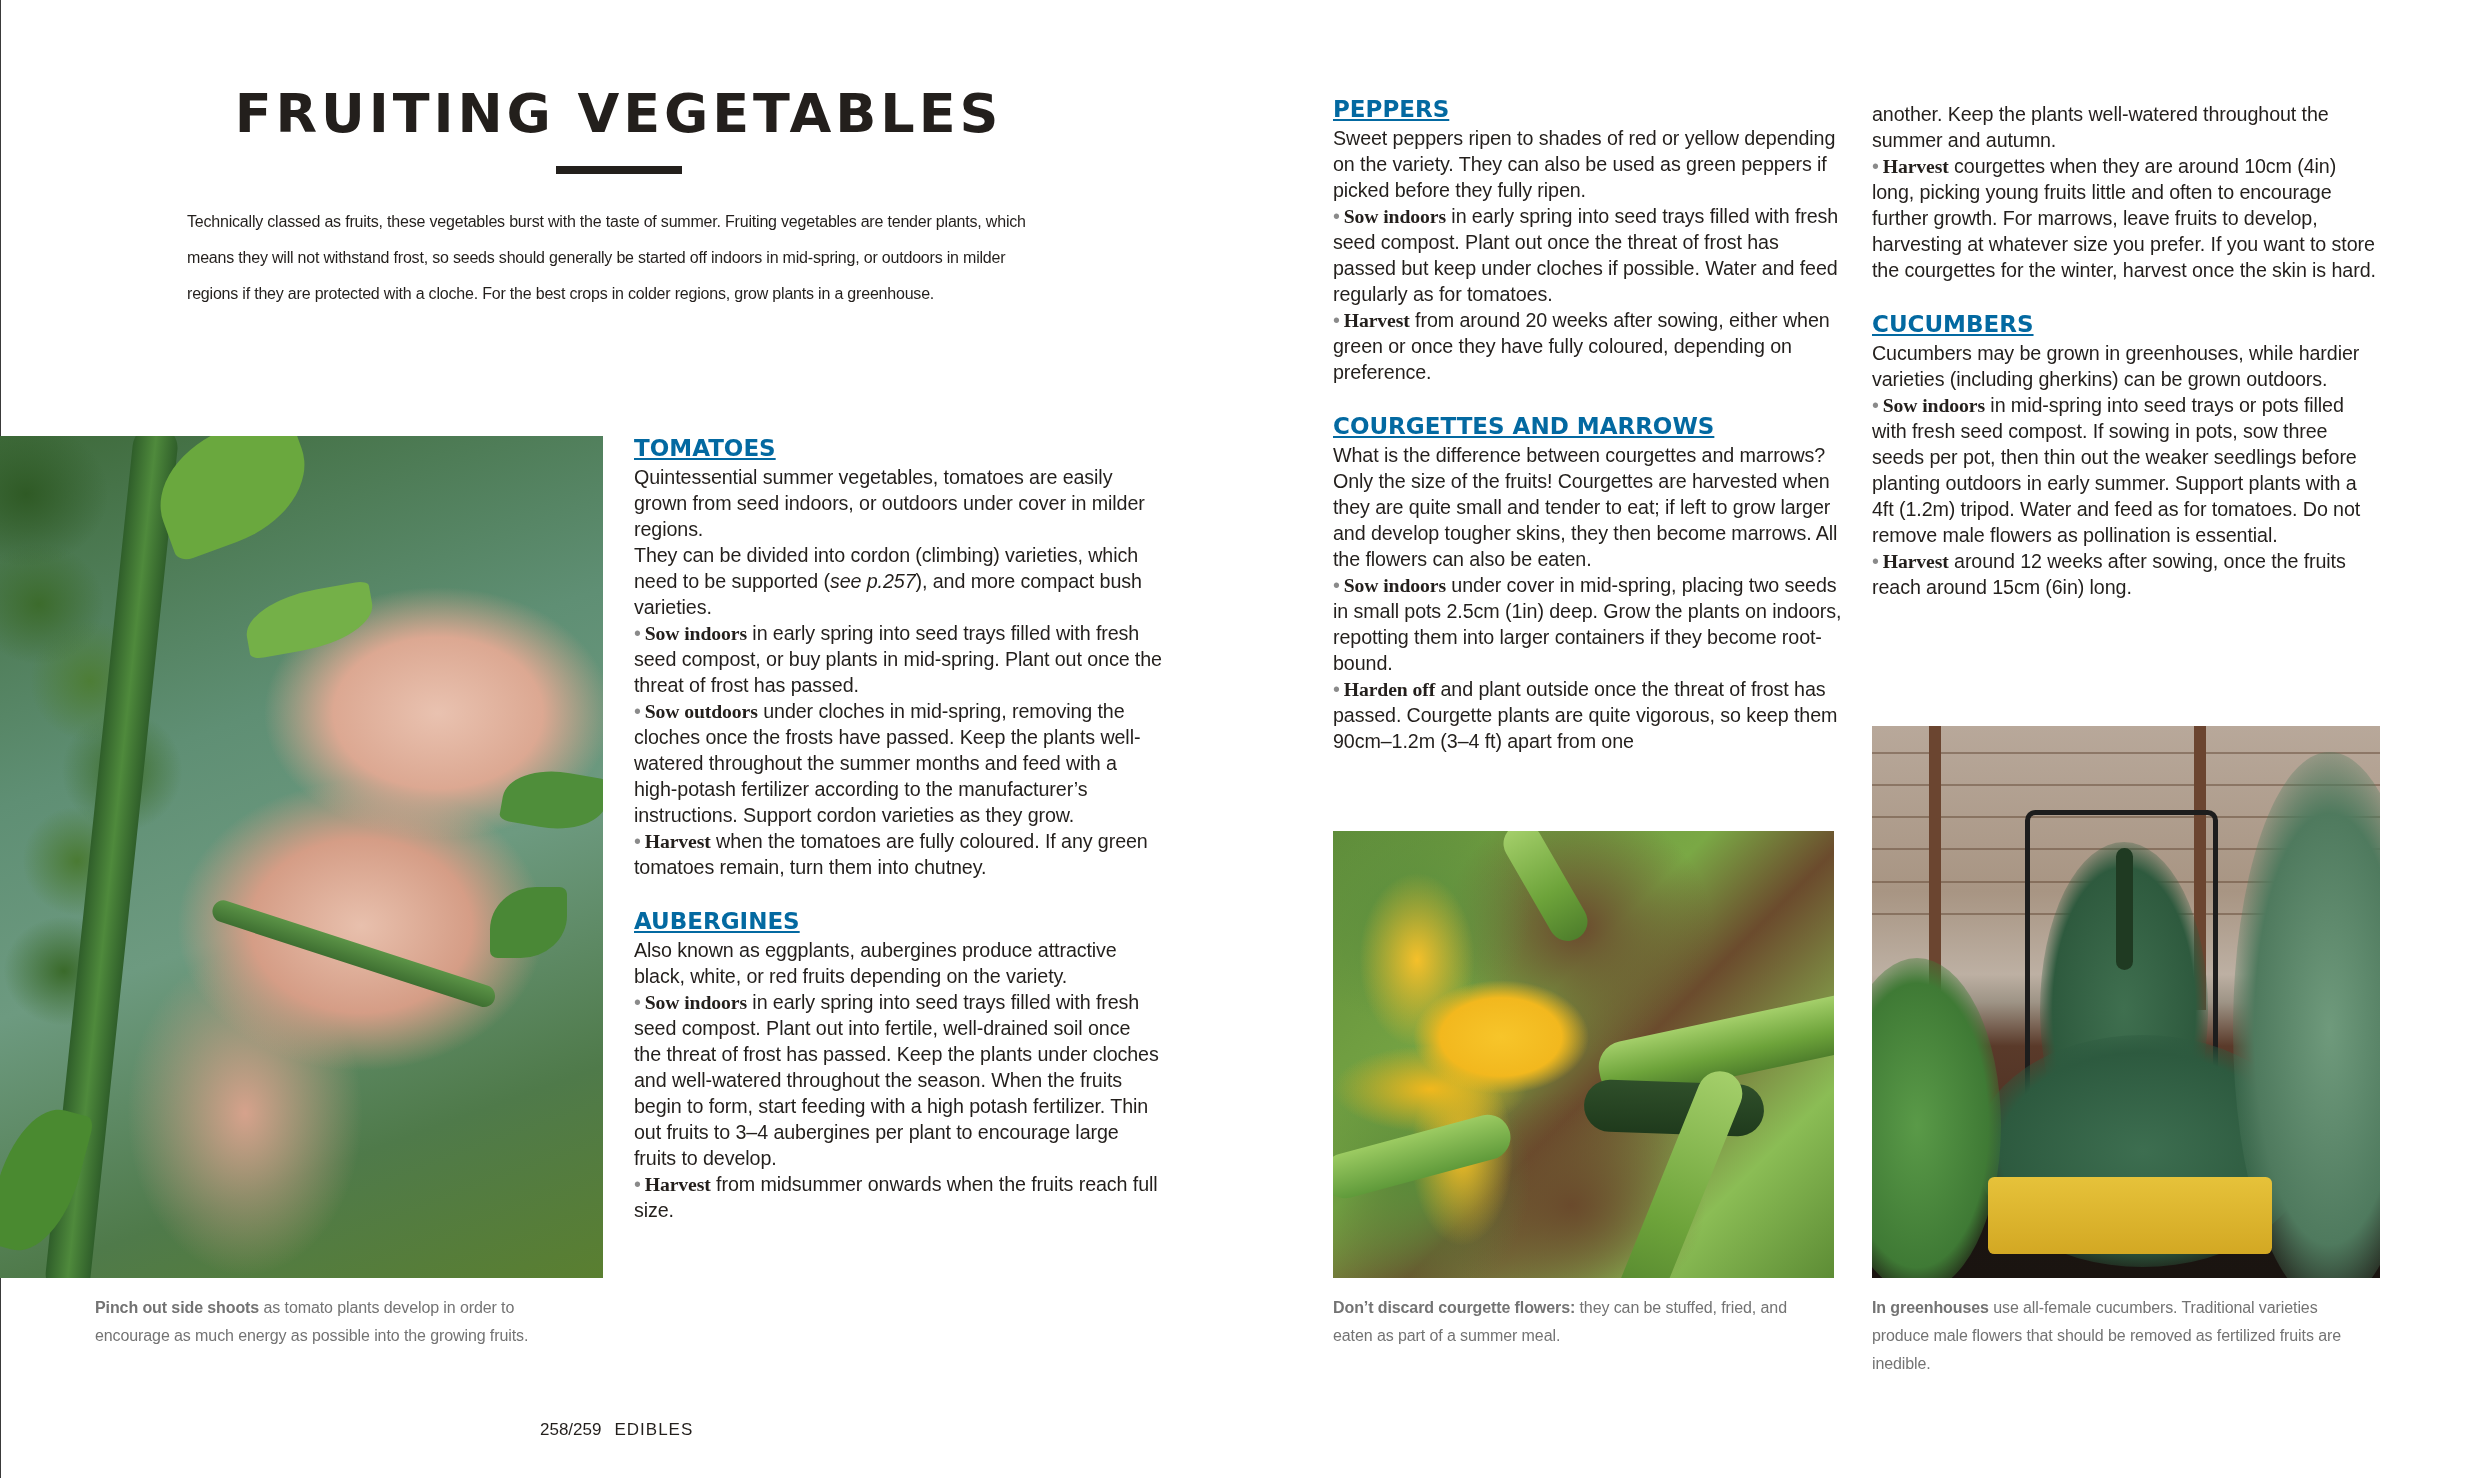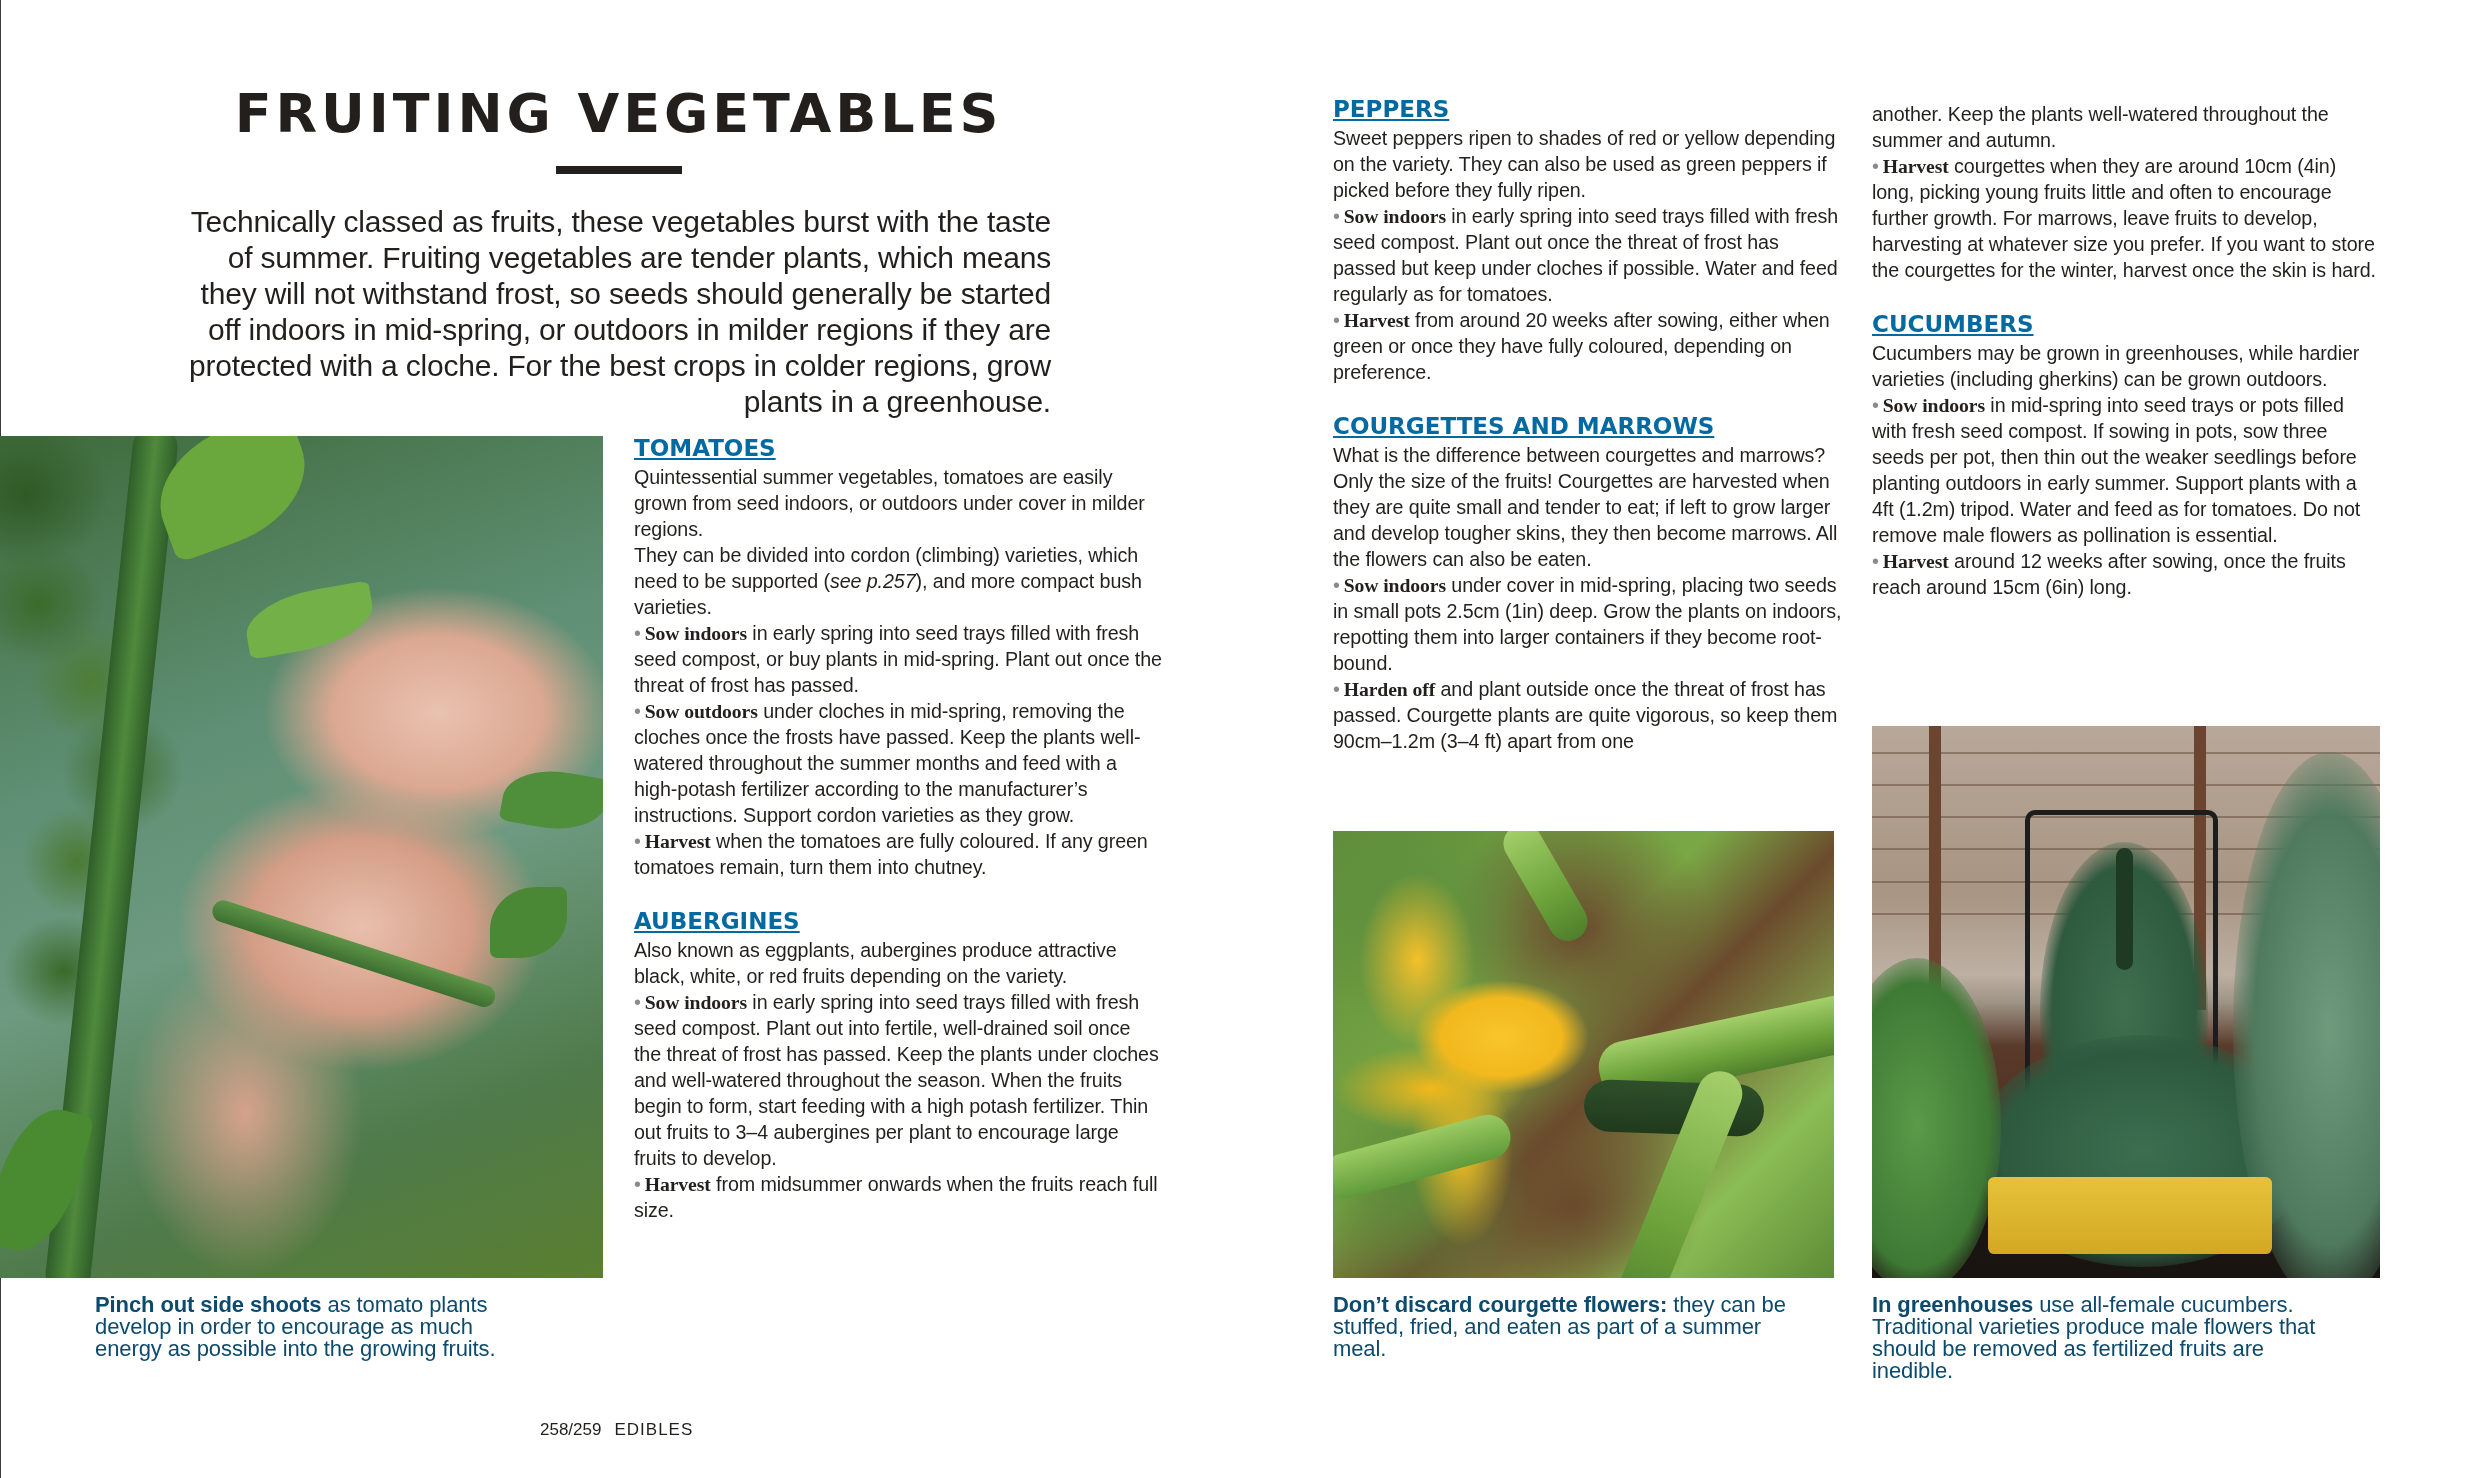--- a/index.html
+++ b/index.html
@@ -5,22 +5,22 @@
   * { box-sizing: border-box; margin: 0; padding: 0; }
   html, body { width: 2475px; height: 1478px; background: #ffffff; overflow: hidden; }
   body { position: relative; font-family: "Liberation Sans", sans-serif; color: #231f1c; }
 
   .page-frame { position: absolute; left: 0; top: 0; width: 2475px; height: 1478px; border-left: 1.3px solid #3a3a3a; border-right: 1.3px solid #3a3a3a; }
 
   
   .title { position: absolute; left: 193px; top: 82px; width: 851px; text-align: center;
            font-family: "DejaVu Sans", sans-serif; font-weight: bold; font-size: 54px; letter-spacing: 3.9px; color: #231f1c; }
   .title-rule { position: absolute; left: 556px; top: 166px; width: 126px; height: 7.7px; background: #231f1c; }
-  .intro { position: absolute; left: 187px; top: 204px; width: 864px; text-align: right;
-           font-size: 30px; line-height: 36px; color: #231f1c; letter-spacing: -0.2px; }
+  .intro { position: absolute; left: 187px; top: 204px; width: 864px; text-align: left;
+           font-size: 16px; line-height: 36px; color: #231f1c; letter-spacing: -0.2px; }
 
   
   .col { position: absolute; font-size: 19.7px; line-height: 26px; color: #231f1c; letter-spacing: -0.1px; }
   .col-1 { left: 634px; top: 433px; width: 528px; }
   .col-2 { left: 1333px; top: 94px; width: 509px; }
   .col-3 { left: 1872px; top: 101px; width: 509px; }
 
   .section { margin-bottom: 26px; }
   .section h2 { font-family: "DejaVu Sans", sans-serif; font-weight: bold; font-size: 23px; line-height: 31px; color: #0369a1; letter-spacing: 0px; text-decoration: underline; }
   .section p { white-space: normal; }
@@ -66,21 +66,21 @@
     background:
       linear-gradient(180deg, #b8a89a 0%, #a89583 30%, #bdb0a3 45%, #9e9486 50%, #5a3a2a 58%, #4a2f22 78%, #1b1512 85%, #1a1410 100%);
   }
   .wood-line { position: absolute; left: 0; width: 100%; height: 1.9px; background: rgba(90,65,45,0.45); }
   .frame-post { position: absolute; width: 11.6px; background: #6b4530; }
   .trellis { position: absolute; left: 153px; top: 84px; width: 193px; height: 361px; border: 5.2px solid #1d1d1d; border-bottom: none; border-radius: 10.3px 10.3px 0 0; }
   .foliage { position: absolute; border-radius: 50%; }
   .growbag { position: absolute; left: 116px; top: 451px; width: 284px; height: 77px; background: linear-gradient(180deg, #e6c23a, #d3a823); border-radius: 6.4px; }
 
   
-  .caption { position: absolute; font-size: 22px; line-height: 22px; color: #0c4a6e; letter-spacing: -0.1px; }
+  .caption { position: absolute; font-size: 16px; line-height: 28px; color: #737373; letter-spacing: -0.1px; }
   .caption b { font-weight: bold; }
   .cap-1 { left: 95px; top: 1294px; width: 438px; }
   .cap-2 { left: 1333px; top: 1294px; width: 464px; }
   .cap-3 { left: 1872px; top: 1294px; width: 477px; }
 
   .folio { position: absolute; left: 540px; top: 1420px; font-size: 17px; color: #231f1c; }
   .folio .num { font-weight: normal; margin-right: 13px; }
   .folio .sec { letter-spacing: 1px; }
 </style>
 </head>

